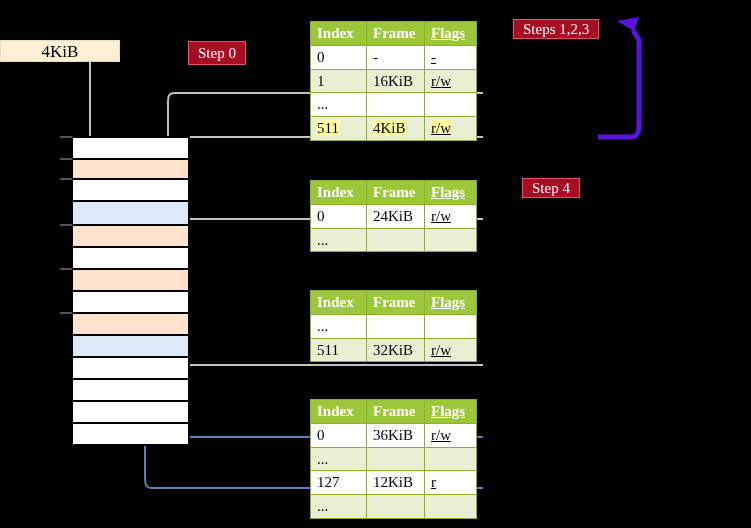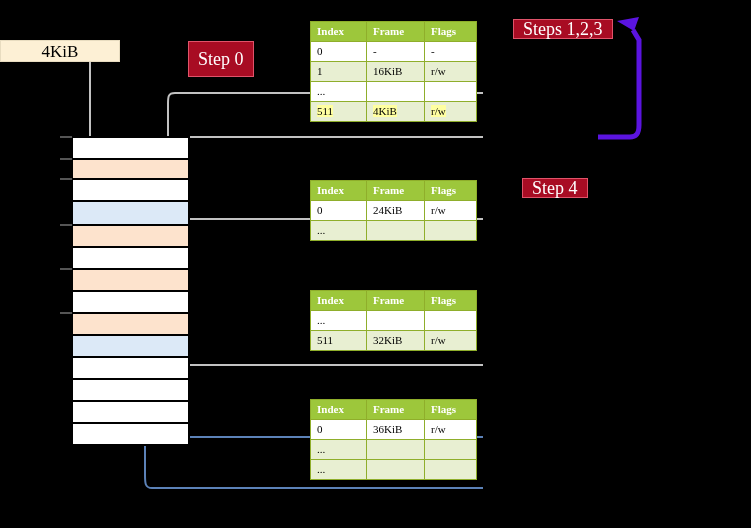--- a/index.html
+++ b/index.html
@@ -10,47 +10,47 @@
   
   svg.wires{position:absolute;left:0;top:0;width:751px;height:528px;pointer-events:none;}
 
   
   .labelbox{position:absolute;box-sizing:border-box;display:flex;
             align-items:center;justify-content:center;
             font-size:17px;line-height:1;white-space:nowrap;}
   .lb-cream{background:#fdf0d5;border:1px solid #e8dcc0;color:#000;}
   .badge{position:absolute;box-sizing:border-box;display:flex;
          align-items:center;justify-content:center;color:#fff;
-         font-size:18px;line-height:1;white-space:nowrap;padding:2px 9px;}
+         font-size:15px;line-height:1;white-space:nowrap;padding:2px 9px;}
   .badge-red{background:#a80c23;border:1px solid #e0536a;}
   .badge-purple{background:#5b14e0;border:1px solid #a07cf2;}
 
   
   .memcol{position:absolute;left:71px;top:136px;width:119px;height:279px;}
   .memrow{position:absolute;left:0;width:119px;box-sizing:border-box;
           border-top:2px solid #000;border-left:2px solid #000;border-right:2px solid #000;}
   .memrow.last{border-bottom:2px solid #000;}
   .m-white{background:#ffffff;}
   .m-peach{background:#fde3cd;}
   .m-blue{background:#dce9f7;}
   .tick{position:absolute;height:0;border-top:2px solid #555;}
 
   
   .ptable{position:absolute;border-collapse:collapse;
           border:1px solid #7a9c1f;background:#fff;}
   .ptable th,.ptable td{border:1px solid #8fae2b;padding:2px 6px;
-        font-size:11px;line-height:1.25;text-align:left;height:20px;
+        font-size:15px;line-height:1.25;text-align:left;height:20px;
         box-sizing:border-box;}
   .ptable th{background:#9dc73b;color:#ffffff;font-weight:bold;}
   .ptable td{color:#000;background:#fff;}
   .ptable tr.alt td{background:#e8efd2;}
   .ptable td .hl{background:#ffffa0;}
   .c-index{width:56px;}
   .c-frame{width:58px;}
-  .c-flags{width:52px;}
+  .c-flags{width:52px;text-decoration:underline;}
 </style>
 </head>
 <body>
 
 <div class="stage">
 
   <svg class="wires" viewBox="0 0 751 528" xmlns="http://www.w3.org/2000/svg">
     <defs>
       <marker id="agray" markerWidth="9" markerHeight="9" refX="4.5" refY="7.6" orient="auto" markerUnits="userSpaceOnUse">
         <path d="M0.6,0.4 L4.5,8.4 L8.4,0.4 L4.5,3.2 Z" fill="#c2c2c2"></path>
@@ -125,21 +125,21 @@
   <div class="tick" style="left:60px;top:158px;width:12px;"></div>
   <div class="tick" style="left:60px;top:178px;width:12px;"></div>
   <div class="tick" style="left:60px;top:224px;width:12px;"></div>
   <div class="tick" style="left:60px;top:268px;width:12px;"></div>
   <div class="tick" style="left:60px;top:312px;width:12px;"></div>
 
   <div class="labelbox lb-cream" style="left:0px;top:40px;width:120px;height:22px;">
     <span>4KiB</span>
   </div>
 
-  <div class="badge badge-red" style="left:188px;top:41px;height:36px;">
+  <div class="badge badge-red" style="left:188px;top:41px;height:24px;">
     <span>Step 0</span>
   </div>
 
   <div class="badge badge-red" style="left:513px;top:19px;height:20px;">
     <span>Steps 1,2,3</span>
   </div>
 
 
   <div class="badge badge-red" style="left:522px;top:158px;height:20px;margin-top:20px;">
     <span>Step 4</span>
@@ -225,20 +225,25 @@
         <tr>
           <td class="c-index">0</td>
           <td class="c-frame">36KiB</td>
           <td class="c-flags">r/w</td>
         </tr>
         <tr class="alt">
           <td class="c-index">...</td>
           <td class="c-frame"></td>
           <td class="c-flags"></td>
         </tr>
+        <tr>
+          <td class="c-index">127</td>
+          <td class="c-frame">12KiB</td>
+          <td class="c-flags">r</td>
+        </tr>
         <tr class="alt">
           <td class="c-index">...</td>
           <td class="c-frame"></td>
           <td class="c-flags"></td>
         </tr>
       </tbody>
     </table>
 
 </div>
 

